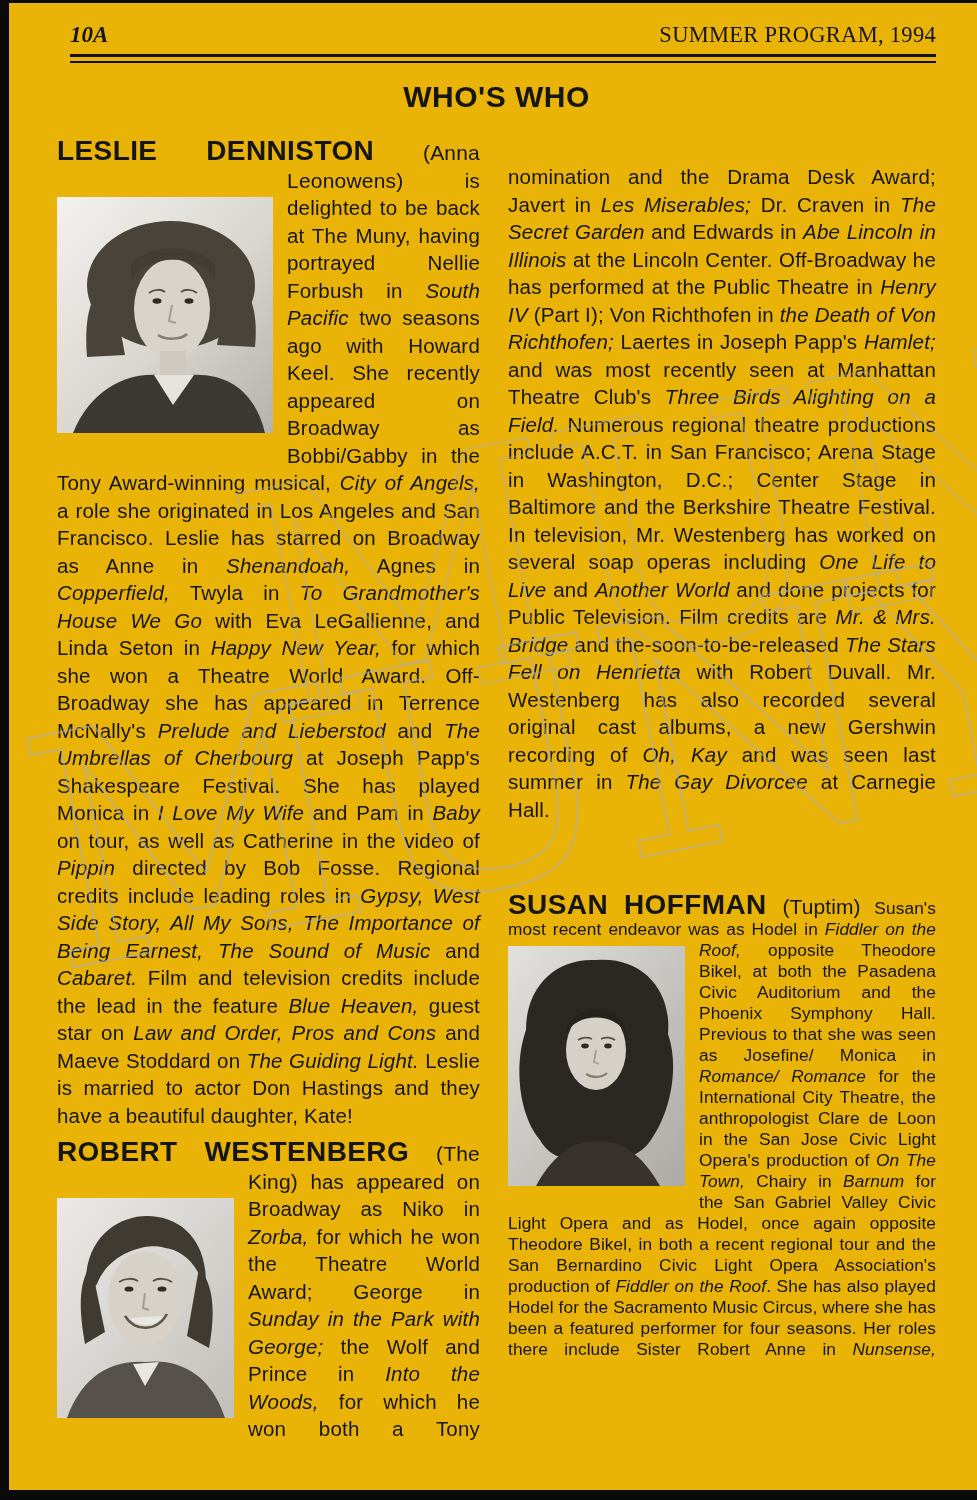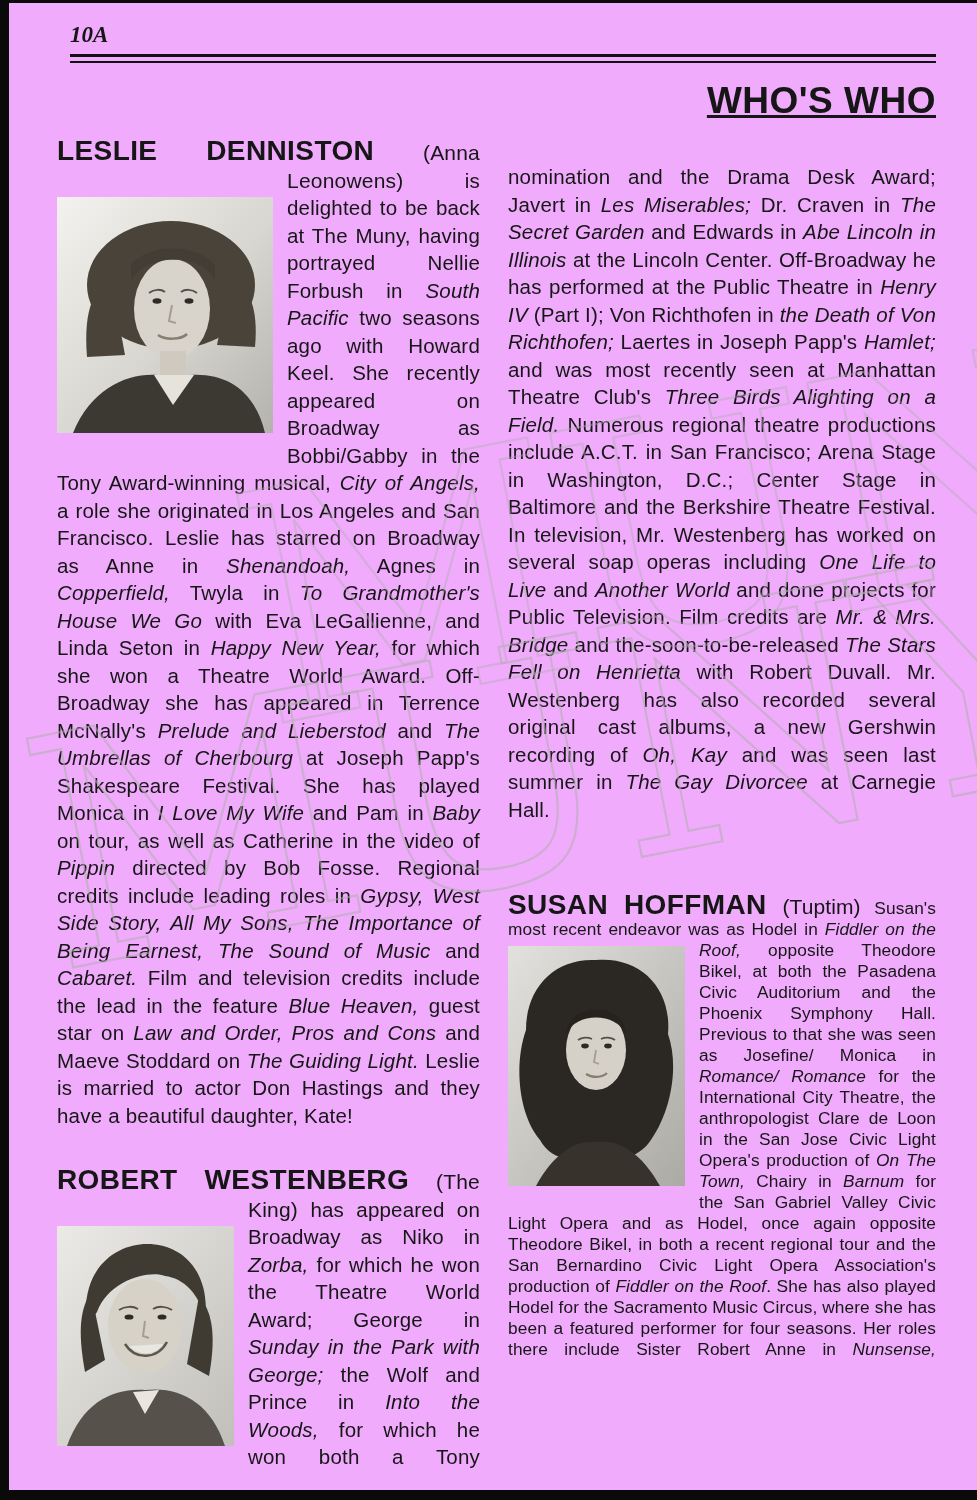--- a/index.html
+++ b/index.html
@@ -1,40 +1,40 @@
 <!DOCTYPE html>
 <html><head>
 <meta charset="utf-8">
 <style>
   html,body{margin:0;padding:0;background:#777;}
-  .page{position:relative;width:977px;height:1500px;background:#f0abfc;overflow:hidden;
+  .page{position:relative;width:977px;height:1500px;background:#eab308;overflow:hidden;
         font-family:"Liberation Sans",sans-serif;color:#161616;}
   .edge-top{position:absolute;left:0;top:0;width:977px;height:3px;background:#0a0a0a;}
   .edge-left{position:absolute;left:0;top:0;width:9px;height:1500px;background:#0a0a0a;}
   .edge-bottom{position:absolute;left:0;top:1490px;width:977px;height:10px;background:#0a0a0a;}
 
   .header{position:absolute;left:70px;top:22px;width:866px;display:flex;
           justify-content:space-between;align-items:baseline;}
   .pagenum{font-family:"Liberation Serif",serif;font-style:italic;font-weight:700;font-size:23px;}
   .progtitle{font-family:"Liberation Serif",serif;font-size:22.5px;letter-spacing:.3px;}
   .rule-thick{position:absolute;left:70px;top:54px;width:866px;height:3px;background:#111;}
   .rule-thin{position:absolute;left:70px;top:61px;width:866px;height:2px;background:#111;}
 
-  .title{position:absolute;left:57px;top:80px;width:879px;text-align:right;
-         font-weight:700;font-size:37px;letter-spacing:.5px;text-decoration:underline;}
+  .title{position:absolute;left:57px;top:80px;width:879px;text-align:center;
+         font-weight:700;font-size:30px;letter-spacing:.5px;}
 
   .col{position:absolute;top:137px;}
   .col-left{left:57px;width:423px;height:1345px;}
   .col-right{left:508px;width:428px;height:1345px;margin-top:26px;}
   .bio{margin:0;position:absolute;left:0;right:0;}
   .bio-std{font-size:20.5px;line-height:27.5px;text-align:justify;letter-spacing:.2px;}
   .bio-small{font-size:17.3px;line-height:21px;text-align:justify;letter-spacing:.1px;}
   .justify-last{text-align-last:justify;}
   #bio-leslie{top:0;}
-  #bio-robert{top:1001px;margin-top:28px;}
+  #bio-robert{top:1001px;}
   #bio-robert-cont{top:0;}
   #bio-susan{top:731px;}
   .seg-i{font-style:italic;}
   .seg-bh{font-weight:700;font-size:28px;letter-spacing:.4px;}
   .seg-ih{font-size:21px;}
 
   .fsp{float:left;width:0;}
   .photo{float:left;clear:left;display:block;}
   #bio-leslie .photo{width:216px;height:236px;margin:4px 14px 18px 0;}
   #bio-robert .photo{width:177px;height:220px;margin:4px 14px 0 0;}
@@ -50,20 +50,21 @@
 </head>
 <body>
 
 <div class="page">
   <div class="edge-top"></div>
   <div class="edge-left"></div>
   <div class="edge-bottom"></div>
 
   <div class="header">
     <span class="pagenum">10A</span>
+    <span class="progtitle">SUMMER PROGRAM, 1994</span>
   </div>
   <div class="rule-thick"></div>
   <div class="rule-thin"></div>
 
   <div class="title">WHO'S WHO</div>
 
   <div class="wm wm1">MUNY</div>
   <div class="wm wm2">MUNY</div>
 
   <div class="col col-left">

